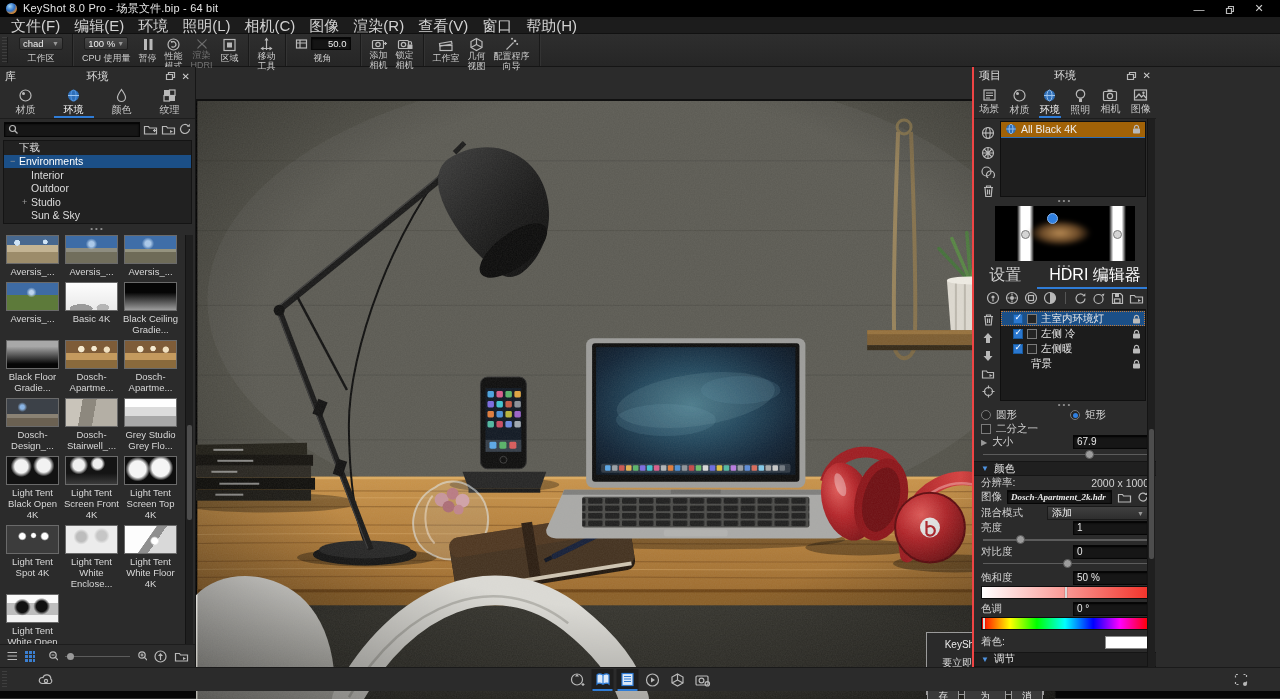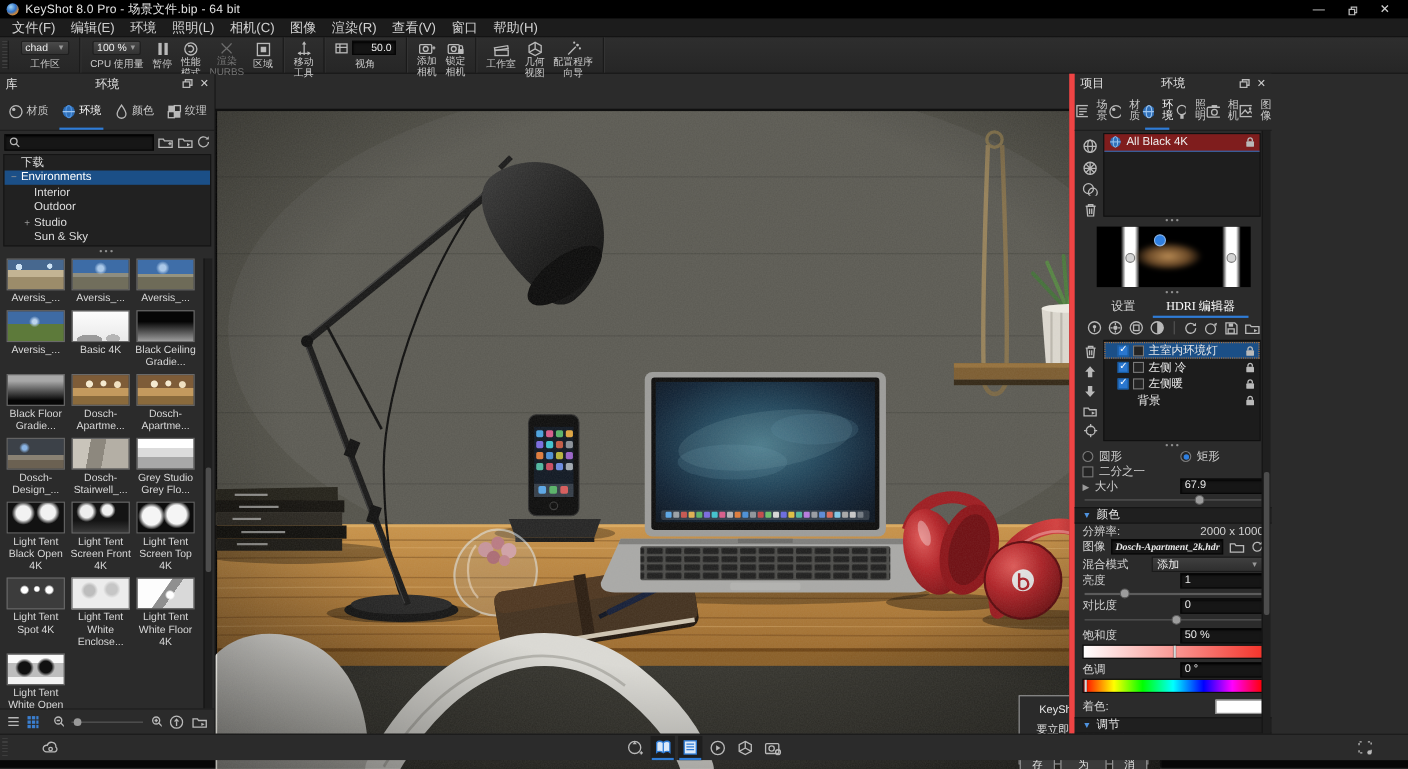--- a/index.html
+++ b/index.html
@@ -9,21 +9,21 @@
   
   .titlebar { height:17px; background:#000; display:flex; align-items:center; padding:0 6px; }
   .ks-logo { width:11px; height:11px; border-radius:50%; margin-right:6px;
     background:radial-gradient(circle at 35% 30%, #9fd4f5, #2f72c9 45%, #d9882e 72%, #1b3a66); }
   .title-text { font-size:11px; color:#e3e3e3; letter-spacing:.2px; }
   .win-ctrls { margin-left:auto; display:flex; }
   .win-btn { width:30px; height:16px; display:flex; align-items:center; justify-content:center; color:#cfcfcf; font-size:11px; }
 
   
   .menubar { height:17px; background:#1c1c1c; display:flex; align-items:center; padding-left:4px; border-bottom:1px solid #111; }
-  .menu-item { font-size:12px; color:#d2d2d2; padding:0 7px; line-height:17px; }
+  .menu-item { font-size:15px; color:#d2d2d2; padding:0 7px; line-height:17px; }
 
   
   .toolbar { height:33px; background:linear-gradient(#2e2e2e,#262626); display:flex; align-items:stretch; border-bottom:1px solid #151515; }
   .tb-handle { width:6px; border-right:1px solid #1c1c1c; background:repeating-linear-gradient(180deg,#3e3e3e 0 1px,transparent 1px 3px); margin:3px 2px; }
   .tb-group { display:flex; align-items:stretch; border-right:1px solid #191919; box-shadow:1px 0 0 #333; padding:2px 5px; }
   .tb-item { display:flex; flex-direction:column; align-items:center; justify-content:space-between; padding:1px 4px; }
   .tb-label { font-size:9px; color:#cccccc; line-height:9.5px; text-align:center; white-space:nowrap; }
   .tb-drop { width:44px; height:13px; background:linear-gradient(#4a4a4a,#333); border:1px solid #1e1e1e; border-radius:2px;
     font-size:9.5px; color:#eee; display:flex; align-items:center; padding:0 3px; }
   .tb-drop .arr { margin-left:auto; font-size:7px; color:#999; }
@@ -40,21 +40,21 @@
   
   .main { display:flex; height:600px; }
 
   
   .panel { background:#2b2b2b; position:relative; }
   .p-hdr { height:18px; display:flex; align-items:center; padding:0 5px; font-size:11px; color:#e0e0e0; }
   .p-hdr .side { width:40px; }
   .p-hdr .ttl { flex:1; text-align:center; }
   .p-hdr .hico { display:flex; gap:6px; width:40px; justify-content:flex-end; align-items:center; color:#cfcfcf; font-size:10px; }
   .p-tabs { height:34px; display:flex; justify-content:center; border-bottom:1px solid #1d1d1d; }
-  .ptab { width:48px; display:flex; flex-direction:row; align-items:center; justify-content:center; gap:2px; position:relative;text-align:right; }
+  .ptab { width:48px; display:flex; flex-direction:column; align-items:center; justify-content:center; gap:2px; position:relative; }
   .ptab .lbl { font-size:10px; color:#c8c8c8; line-height:10px; }
   .ptab.active .lbl { color:#fff; }
   .ptab.active::after { content:""; position:absolute; bottom:0; left:4px; right:4px; height:2px; background:#2f7cd6; }
 
   .dots { height:8px; display:flex; align-items:center; justify-content:center; color:#909090; font-size:8px; letter-spacing:2px; line-height:6px; }
 
   
   .lib { width:196px; border-right:1px solid #161616; display:flex; flex-direction:column; }
   .lib-search-row { height:20px; display:flex; align-items:center; padding:2px 4px; gap:3px; }
   .searchbox { flex:1; height:15px; background:#161616; border:1px solid #060606; box-shadow:inset 0 1px 2px #000;
@@ -108,35 +108,35 @@
   .viewport { width:776px; position:relative; background:#000; border-top:2px solid #101010;margin-top:32px; }
   .viewport svg { position:absolute; inset:0; }
   .save-dialog { position:absolute; left:730px; top:531px; width:118px; height:63px;
     background:rgba(42,42,42,.97); border:1px solid #9a9a9a; text-align:center; padding-top:5px; }
   .sd-title { font-size:10px; color:#eaeaea; }
   .sd-msg { font-size:10px; color:#dedede; margin-top:4px; }
   .sd-btns { display:flex; justify-content:center; gap:5px; margin-top:7px; }
   .sd-btn { font-size:9.5px; color:#e8e8e8; background:#3a3a3a; border:1px solid #9a9a9a; padding:1px 6px; line-height:11px; }
 
   
-  .proj { width:184px; border-left:5px solid #ef4444; display:flex; flex-direction:column; }
+  .proj { width:184px; border-left:2px solid #ef4444; display:flex; flex-direction:column; }
   .proj .ptab { width:36px; }
   .env-sec { display:flex; padding:2px 10px 0 2px; height:78px; }
   .icol { width:24px; display:flex; flex-direction:column; align-items:center; gap:6px; padding-top:4px; }
   .env-list { flex:1; background:#1e1e1e; border:1px solid #101010; }
   .erow { height:16px; display:flex; align-items:center; gap:4px; padding:0 4px; font-size:10.5px; color:#eee; }
-  .erow.sel { background:#7f1d1d; border-bottom:1px solid #2d6db5; }
+  .erow.sel { background:#a16207; border-bottom:1px solid #2d6db5; }
   .hdri-prev { width:140px; height:56px; margin:1px auto; position:relative; background:#000; overflow:hidden; }
   .pillar { position:absolute; top:0; bottom:0; width:17px; background:linear-gradient(90deg,rgba(255,255,255,0) 0,#fff 25% 75%,rgba(255,255,255,0)); filter:blur(.6px); }
   .warmblob { position:absolute; left:34px; top:14px; width:62px; height:26px; border-radius:50%;
     background:radial-gradient(closest-side,#b98b54,#6b4a28 60%,transparent); filter:blur(2px); }
   .hdot { position:absolute; width:9px; height:9px; border-radius:50%; background:#d4d4d4; border:1px solid #7a7a7a; }
   .bluedot { position:absolute; width:11px; height:11px; border-radius:50%; background:#2f7fe0; border:1px solid #8ab6ec; }
   .ed-tabs { height:19px; display:flex; justify-content:center; gap:0; align-items:flex-end; }
-  .ed-tab { font-size:11px; color:#cfcfcf; padding:0 14px 3px; position:relative;font-family:Liberation Serif, serif; }
+  .ed-tab { font-size:16px; color:#cfcfcf; padding:0 14px 3px; position:relative; }
   .ed-tab.active { color:#fff; }
   .ed-tab.active::after { content:""; position:absolute; left:2px; right:2px; bottom:0; height:2px; background:#2f7cd6; }
   .pin-bar { height:18px; display:flex; align-items:center; justify-content:center; gap:5px; }
   .pin-sep { width:1px; height:12px; background:#555; margin:0 3px; }
   .layers-sec { display:flex; padding:2px 10px 0 2px; height:94px; }
   .layer-list { flex:1; background:#1c1c1c; border:1px solid #101010; padding-top:1px; }
   .lrow { height:15px; display:flex; align-items:center; gap:4px; padding:0 4px 0 12px; font-size:10.5px; color:#e8e8e8; }
   .lrow.sel { background:#1b4f87; outline:1px dotted #c07a3a; outline-offset:-1px; }
   .lrow .lock { margin-left:auto; }
   .cb { width:10px; height:10px; border:1px solid #7a7a7a; background:#242424; flex:none; position:relative; }
@@ -248,21 +248,21 @@
             </svg>
         </div>
         <div class="tb-label"><span>性能</span><br><span>模式</span></div>
       </div>
       <div class="tb-item dim">
         <div class="tb-ico">
           <svg class="ic" width="14" height="14">
               <path class="st" d="M2.5 2.5c3 4 6 5 9 9M11.5 2.5c-3 4-6 5-9 9"></path>
             </svg>
         </div>
-        <div class="tb-label"><span>渲染</span><br><span>NURBS</span></div>
+        <div class="tb-label"><span>渲染</span><br><span>HDRI</span></div>
       </div>
       <div class="tb-item">
         <div class="tb-ico">
           <svg class="ic" width="15" height="14">
               <rect class="st" x="2" y="1.5" width="11" height="11"></rect>
               <rect class="stf" x="5" y="4.5" width="5" height="5"></rect>
             </svg>
         </div>
         <div class="tb-label">区域</div>
       </div>

